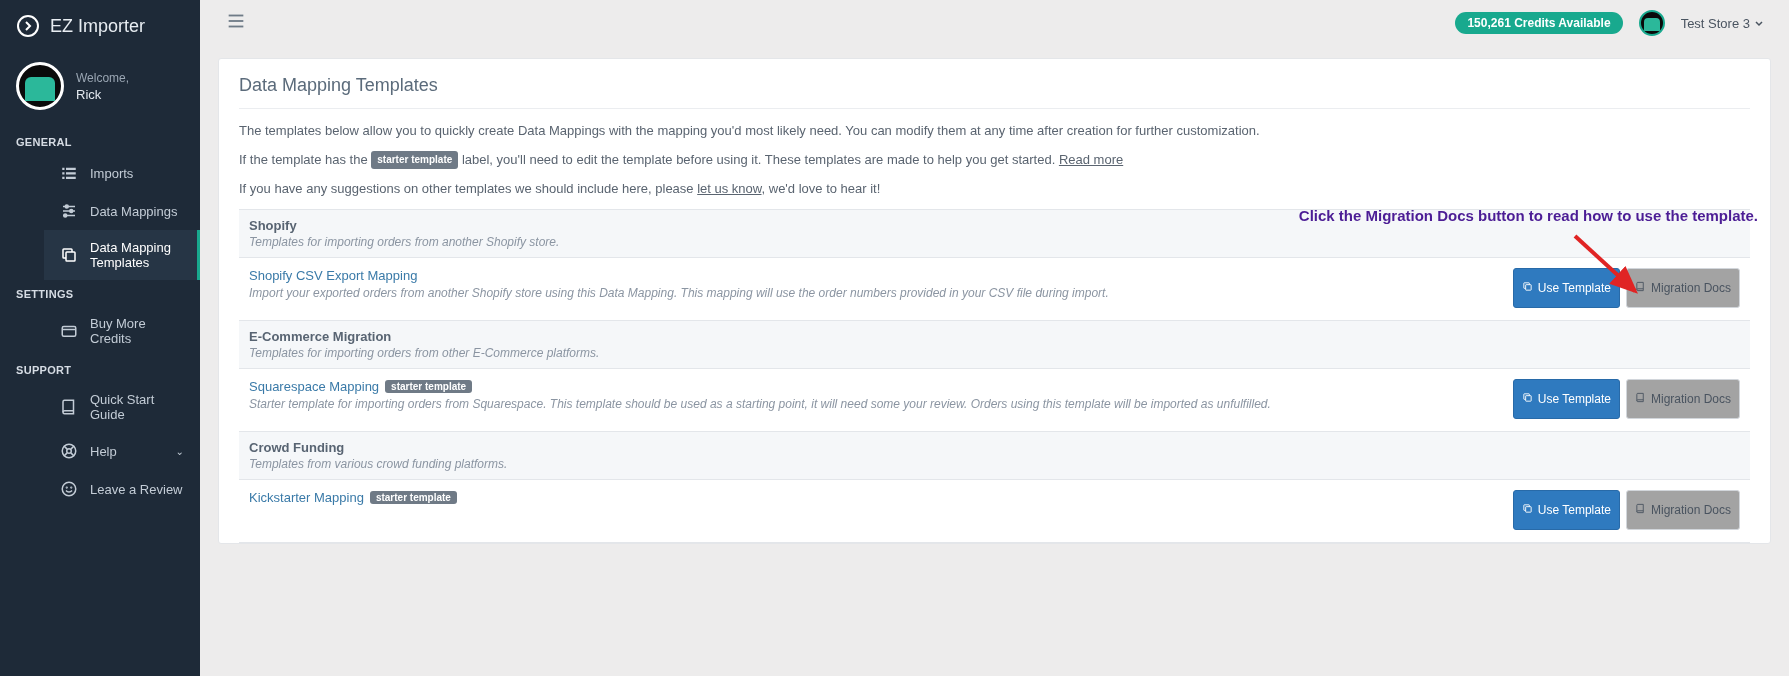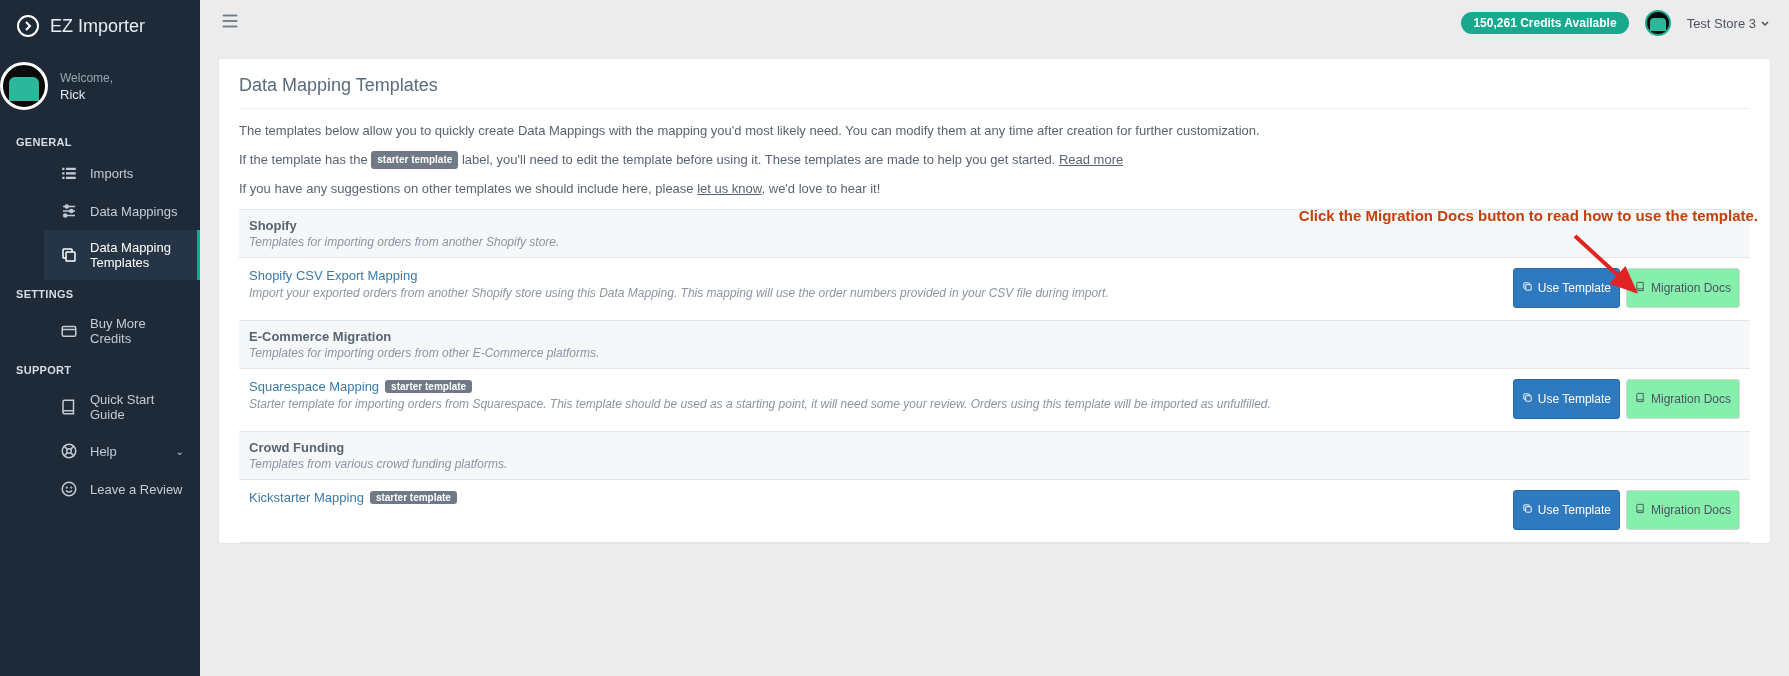--- a/index.html
+++ b/index.html
@@ -3,67 +3,67 @@
 <meta charset="utf-8">
 <style>
   * { margin: 0; padding: 0; box-sizing: border-box; }
   body { font-family: -apple-system, "Helvetica Neue", Arial, sans-serif; background: #edecec; color: #333; }
   .app { display: flex; min-height: 676px; }
 
   
   .sidebar { width: 200px; background: #1e2a38; color: #aab5c1; display: flex; flex-direction: column; flex-shrink: 0; }
   .brand { display: flex; align-items: center; gap: 10px; padding: 14px 16px; color: #e8edf2; font-size: 18px; font-weight: 500; }
   .brand svg { width: 24px; height: 24px; }
-  .profile { display: flex; align-items: center; gap: 12px; padding: 10px 0 18px; }
+  .profile { display: flex; align-items: center; gap: 12px; padding: 10px 16px 18px; }
   .avatar { width: 48px; height: 48px; border-radius: 50%; border: 3px solid #fff; background: #0a0a0a; display: flex; align-items: center; justify-content: center; position: relative; overflow: hidden; }
   .avatar::before { content: ""; display: block; width: 30px; height: 24px; border-radius: 6px 6px 0 0; background: #2bb89a; position: absolute; bottom: 6px; }
   .welcome { font-size: 12px; color: #9aa6b3; }
   .username { font-size: 13px; color: #e4e9ef; margin-top: 2px; }
   .nav-section-title { text-transform: uppercase; font-size: 11px; font-weight: 700; color: #d6dce4; padding: 8px 16px 6px; letter-spacing: 0.3px; }
   .nav-item { display: flex; align-items: center; gap: 12px; padding: 10px 16px; font-size: 13px; color: #c3ccd6; cursor: pointer; position: relative; margin-left: 44px; }
   .nav-item.active { background: #263545; color: #fff; }
   .nav-item.active::after { content: ""; position: absolute; right: 0; top: 0; bottom: 0; width: 3px; background: #18a98e; }
   .nav-item svg { width: 18px; height: 18px; flex-shrink: 0; }
   .nav-chevron { margin-left: auto; font-size: 10px; }
 
   
   .main { flex: 1; display: flex; flex-direction: column; min-width: 0; }
-  .topbar { height: 46px; display: flex; align-items: center; padding: 0 19px; gap: 16px; }
+  .topbar { height: 46px; display: flex; align-items: center; padding: 0 25px; gap: 16px; }
   .menu-toggle { cursor: pointer; color: #6f7b87; }
   .menu-toggle svg { width: 22px; height: 22px; }
   .top-right { margin-left: auto; display: flex; align-items: center; gap: 16px; }
   .credits-badge { background: #18a98e; color: #fff; font-size: 12px; font-weight: 600; padding: 4px 12px; border-radius: 12px; }
   .sm-avatar { width: 26px; height: 26px; border-radius: 50%; border: 2px solid #18a98e; background: #0a0a0a; display:flex; align-items:center; justify-content:center; overflow:hidden; position:relative;}
   .sm-avatar::before{content:"";display:block;width:16px;height:13px;border-radius:4px 4px 0 0;background:#2bb89a;position:absolute;bottom:3px;}
   .store-name { font-size: 13px; color: #4a5460; display:flex; align-items:center; gap:4px; cursor:pointer; }
   .store-name svg { width:10px; height:10px; }
 
   
   .content { margin: 12px 18px; background: #fff; border: 1px solid #e4e6e9; border-radius: 3px; padding: 16px 20px 0; position: relative; }
   .page-title { color: #5b6b7b; font-size: 18px; font-weight: 400; margin-bottom: 12px; }
   .hr { border: none; border-top: 1px solid #ebedf0; margin-bottom: 12px; }
   .intro { font-size: 13px; color: #5a6470; line-height: 1.6; margin-bottom: 8px; }
   .intro a, .intro .link { color: #5a6470; text-decoration: underline; cursor:pointer; }
   .starter-badge-inline { display: inline-block; background: #6f7a86; color: #fff; font-size: 10px; font-weight: 600; padding: 1px 6px; border-radius: 3px; vertical-align: 1px; }
 
-  .annotation { position: absolute; right: 12px; top: 148px; color: #c2410c; font-weight: 700; font-size: 15px; z-index:2; pointer-events:none;}
+  .annotation { position: absolute; right: 12px; top: 148px; color: #4c1d95; font-weight: 700; font-size: 15px; z-index:2; pointer-events:none;}
   .arrow { position: absolute; right: 115px; top: 172px; width: 90px; height: 70px; z-index:2; pointer-events:none;}
 
   
   .groups { margin-top: 10px; border-top:1px solid #e3e6ea; }
   .group-header { background: #f5f7f9; border-bottom: 1px solid #e3e6ea; padding: 8px 10px; }
   .group-header .g-title { font-weight: 700; font-size: 13px; color: #586472; }
   .group-header .g-desc { font-style: italic; font-size: 12px; color: #8b95a2; margin-top: 2px; }
   .tpl-row { display: flex; align-items: flex-start; justify-content: space-between; padding: 10px 10px 12px; border-bottom: 1px solid #e3e6ea; gap: 20px; }
   .tpl-info .t-title { font-size: 13px; color: #3a7aa8; display:flex; align-items:center; gap:6px; margin-bottom:2px;}
   .tpl-info .t-desc { font-style: italic; font-size: 12px; color: #8b95a2; line-height: 1.4; }
   .tpl-actions { display: flex; gap: 6px; flex-shrink: 0; }
   .btn { font-size: 12px; padding: 12px 8px; border-radius: 3px; cursor: pointer; display:inline-flex; align-items:center; gap:5px; border:1px solid; }
   .btn-primary { background: #2f7abf; border-color: #286aa8; color: #fff; }
-  .btn-default { background: #86efac; border-color: #d2d6db; color: #4a5460; align-items: flex-end; }
+  .btn-default { background: #a3a3a3; border-color: #d2d6db; color: #4a5460; align-items: flex-end; }
   .btn svg { width: 11px; height: 11px; }
   .starter-badge { background: #6f7a86; color: #fff; font-size: 10px; font-weight: 600; padding: 1px 6px; border-radius: 3px; }
 </style>
 </head>
 <body>
 
 <div class="app">
 
   <aside class="sidebar">
     <div class="brand">

